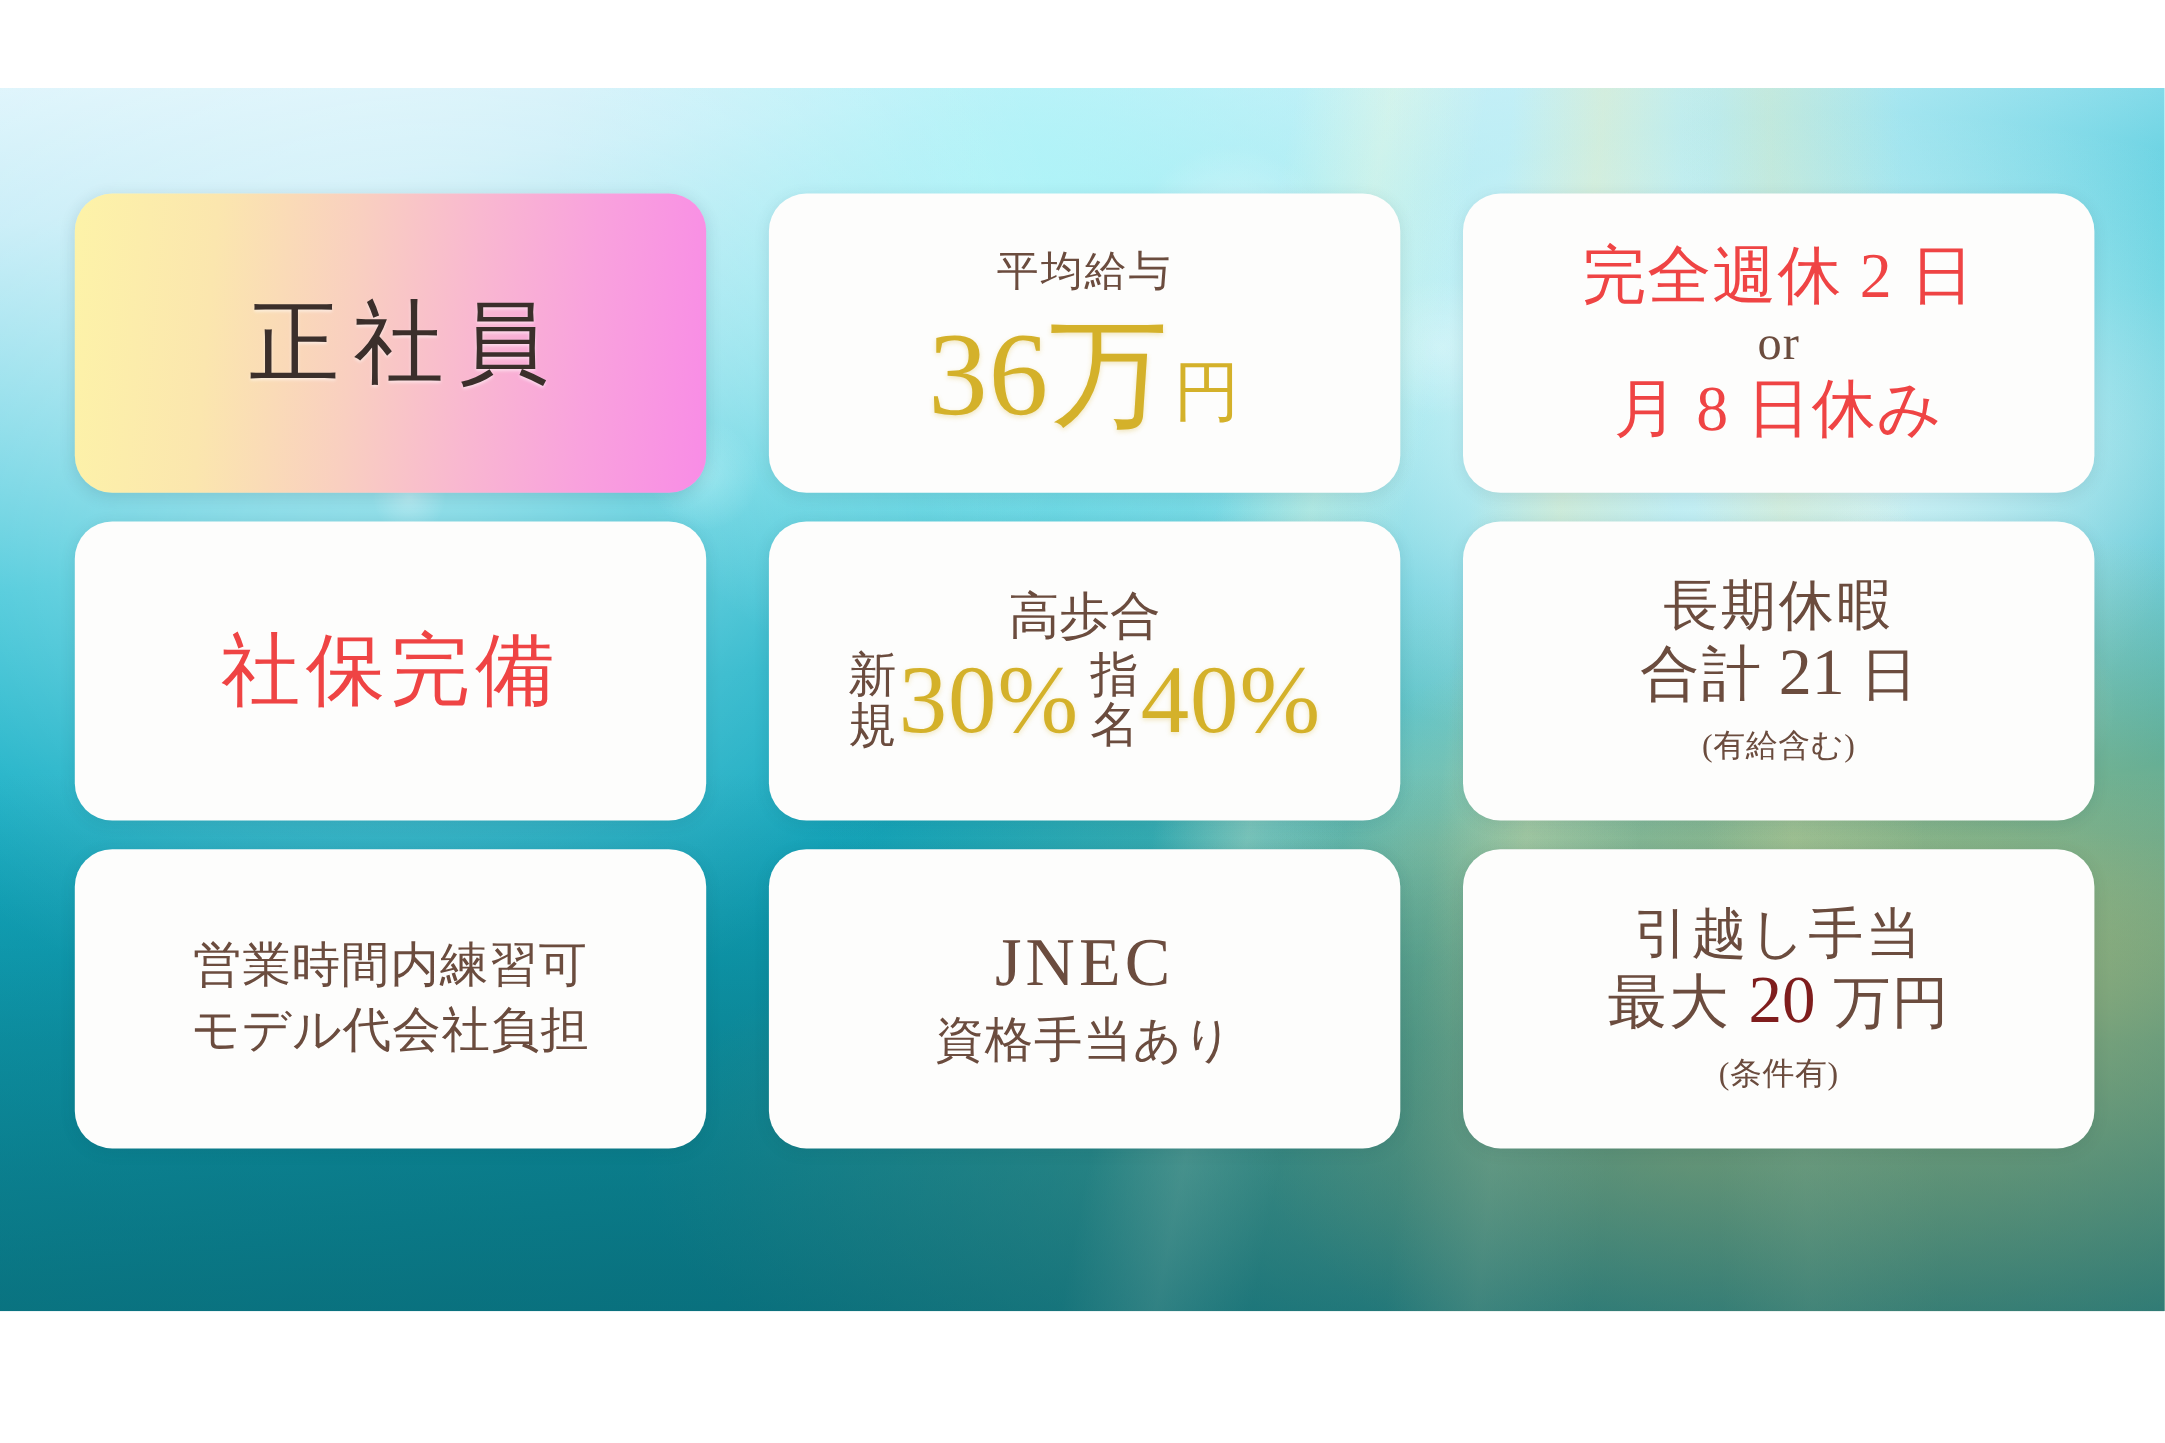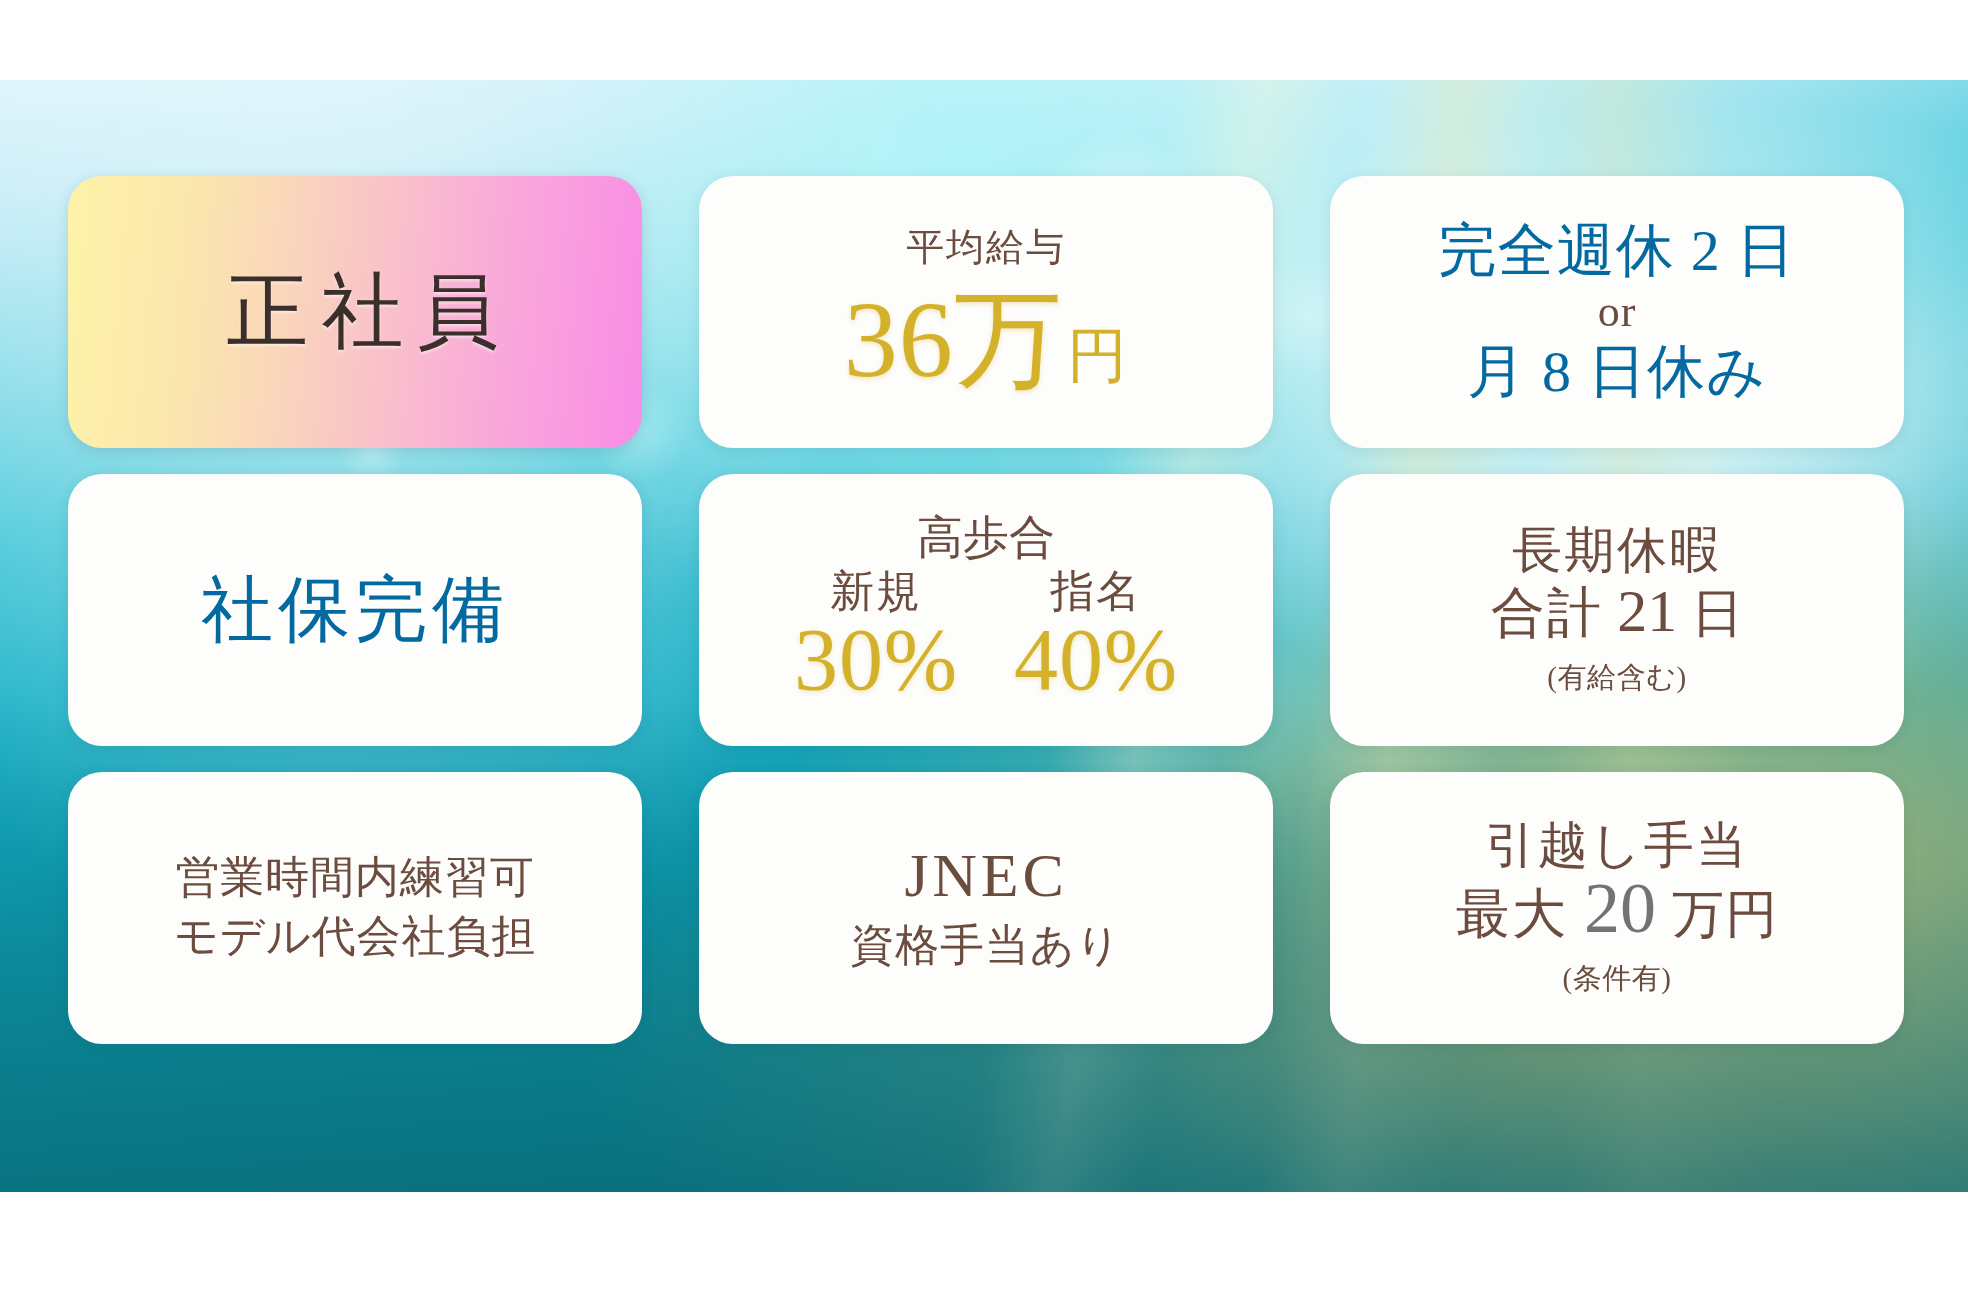--- a/index.html
+++ b/index.html
@@ -125,21 +125,21 @@
     font-size:38px;
     letter-spacing:.05em;
     line-height:1.08;
     color:#6b4c3e;
     font-weight:400;
   }
   .headline{
     font-size:62px;
     letter-spacing:.05em;
     line-height:1.18;
-    color:#0369a1;
+    color:#ef4444;
     font-weight:400;
   }
   .headline--tight{font-size:58px;letter-spacing:.02em;}
   .big-gold{
     color:#d4b12a;
     font-size:108px;
     line-height:1;
     letter-spacing:.01em;
     text-shadow:0 2px 5px rgba(212,177,42,.30);
   }
@@ -163,37 +163,37 @@
   
   .salary-amount{display:flex;align-items:baseline;justify-content:center;margin-top:18px;}
   .salary-amount .big-gold{margin-right:4px;}
 
   
   .comm-head{font-size:46px;line-height:1;margin-bottom:4px;color:#6b4c3e;}
   .comm-cols{
     display:grid;grid-template-columns:1fr 1fr;
     width:430px;column-gap:10px;margin-top:4px;
   }
-  .comm-col{display:flex;flex-direction:column;align-items:center;}
+  .comm-col{display:flex;flex-direction:row;align-items:center;}
   .comm-label{font-size:44px;line-height:1.05;color:#6b4c3e;letter-spacing:.04em;}
   .comm-value{
     font-size:88px;line-height:1.02;color:#d4b12a;letter-spacing:.01em;
     text-shadow:0 2px 5px rgba(212,177,42,.28);
   }
 
   
   .vac-line{display:flex;align-items:baseline;justify-content:center;gap:14px;}
   .vac-line .lead{font-size:54px;color:#6b4c3e;letter-spacing:.04em;}
   .vac-line .num{font-size:60px;line-height:1;color:#6b4c3e;}
   .vac-line .tail{font-size:52px;color:#6b4c3e;}
 
   
   .move-line{display:flex;align-items:baseline;justify-content:center;gap:16px;}
   .move-line .lead{font-size:54px;color:#6b4c3e;letter-spacing:.04em;}
-  .move-line .num{font-size:72px;line-height:1;color:#737373;}
+  .move-line .num{font-size:61px;line-height:1;color:#7f1d1d;}
   .move-line .tail{font-size:52px;color:#6b4c3e;letter-spacing:.02em;}
 
   .line-sm{font-size:44px;line-height:1.34;letter-spacing:.02em;color:#6b4c3e;}
   .or{font-size:44px;line-height:1.2;color:#6b4c3e;letter-spacing:.02em;}
 </style>
 </head>
 <body>
 
 <div id="stage">
 

